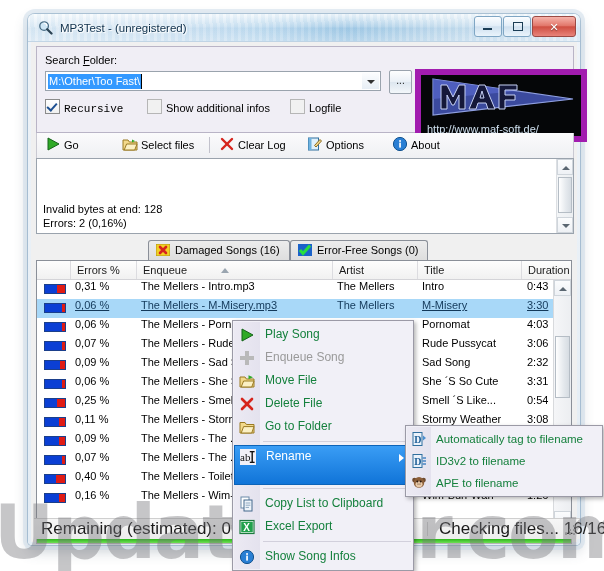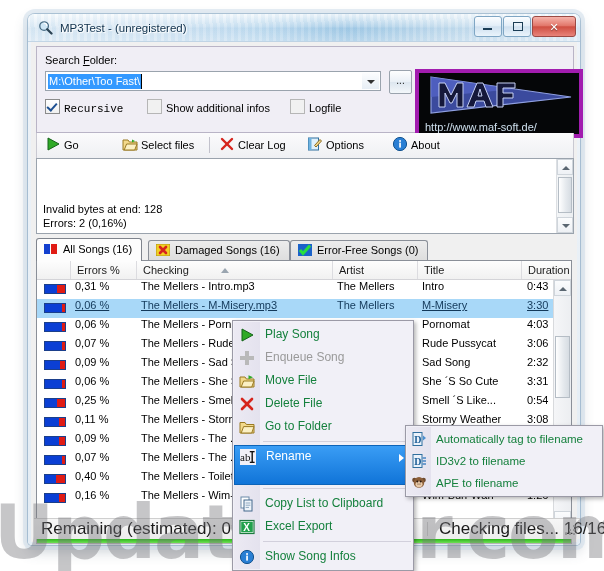--- a/index.html
+++ b/index.html
@@ -104,21 +104,21 @@
   .chk{position:relative;display:inline-block;width:13px;height:13px;vertical-align:-2px;
     border:1px solid #8b8b8b;background:linear-gradient(180deg,#fff,#f0f0f0);margin-right:4px;}
   .chk.dim{border-color:#b6b6b6;background:#f1f1f1;}
   .chk.on:after{
     content:"";position:absolute;left:3px;top:1px;width:4px;height:8px;
     border:solid #1d4f91;border-width:0 2px 2px 0;transform:rotate(42deg);
   }
   
   #logo{
     position:absolute;left:378px;top:22px;width:160px;height:61px;
-    background:#050608;border:4px solid #a21caf;overflow:hidden;
+    background:#050608;border:6px solid #a21caf;overflow:hidden;
   }
   #logo .url{
     position:absolute;left:6px;bottom:1px;font-size:11px;color:#cfe0ee;white-space:nowrap;
     font-family:"Liberation Sans",sans-serif;
   }
   
   #toolbar{
     position:absolute;left:5px;top:91px;width:536px;height:25px;
     background:linear-gradient(180deg,#fbfbfc,#eff0f3);
     border:1px solid #c9c9d2;border-top:none;
@@ -344,28 +344,20 @@
 -- NOT OK --
 Done.</div>
       <div class="vscroll">
         <div class="vs-up"></div>
         <div class="vs-thumb" style="top:18px;height:36px;"></div>
         <div class="vs-dn"></div>
       </div>
     </div>
 
     <div id="tabs">
-      <div class="tab active" style="left:0;">
-        <span class="ticon">
-          <svg width="14" height="12" viewBox="0 0 14 12">
-              <rect x="0" y="1" width="6" height="10" fill="#1340cf"></rect>
-              <rect x="7" y="1" width="6" height="10" fill="#e01b14"></rect>
-            </svg>
-        </span><span>All Songs (16)</span>
-      </div>
       <div class="tab idle" style="left:112px;">
         <span class="ticon">
           <svg width="14" height="12" viewBox="0 0 14 12">
               <rect x="0" y="0" width="14" height="12" fill="#f2d024" stroke="#b09410"></rect>
               <g stroke="#d6241c" stroke-width="2.6" stroke-linecap="round">
                 <line x1="4" y1="3" x2="10" y2="9"></line>
                 <line x1="10" y1="3" x2="4" y2="9"></line>
               </g>
             </svg>
         </span><span>Damaged Songs (16)</span>
@@ -378,21 +370,21 @@
             </svg>
         </span><span>Error-Free Songs (0)</span>
       </div>
     </div>
 
     <div id="listwrap">
       <div id="header">
         <div class="hcell" style="left:0;width:34px;"></div>
         <div class="hcell" style="left:34px;width:66px;">Errors %</div>
         <div class="hcell" style="left:100px;width:196px;">
-          <span>Checking</span>
+          <span>Enqueue</span>
           <span class="sortarrow" style="left:84px;"></span>
         </div>
         <div class="hcell" style="left:381px;width:104px;">Title</div>
         <div class="hcell" style="left:296px;width:85px;">Artist</div>
         <div class="hcell" style="left:485px;width:50px;border-right:none;">Duration</div>
       </div>
 
       <div id="rows">
           <div class="row" style="top: 0px;">
             <span class="bar">

